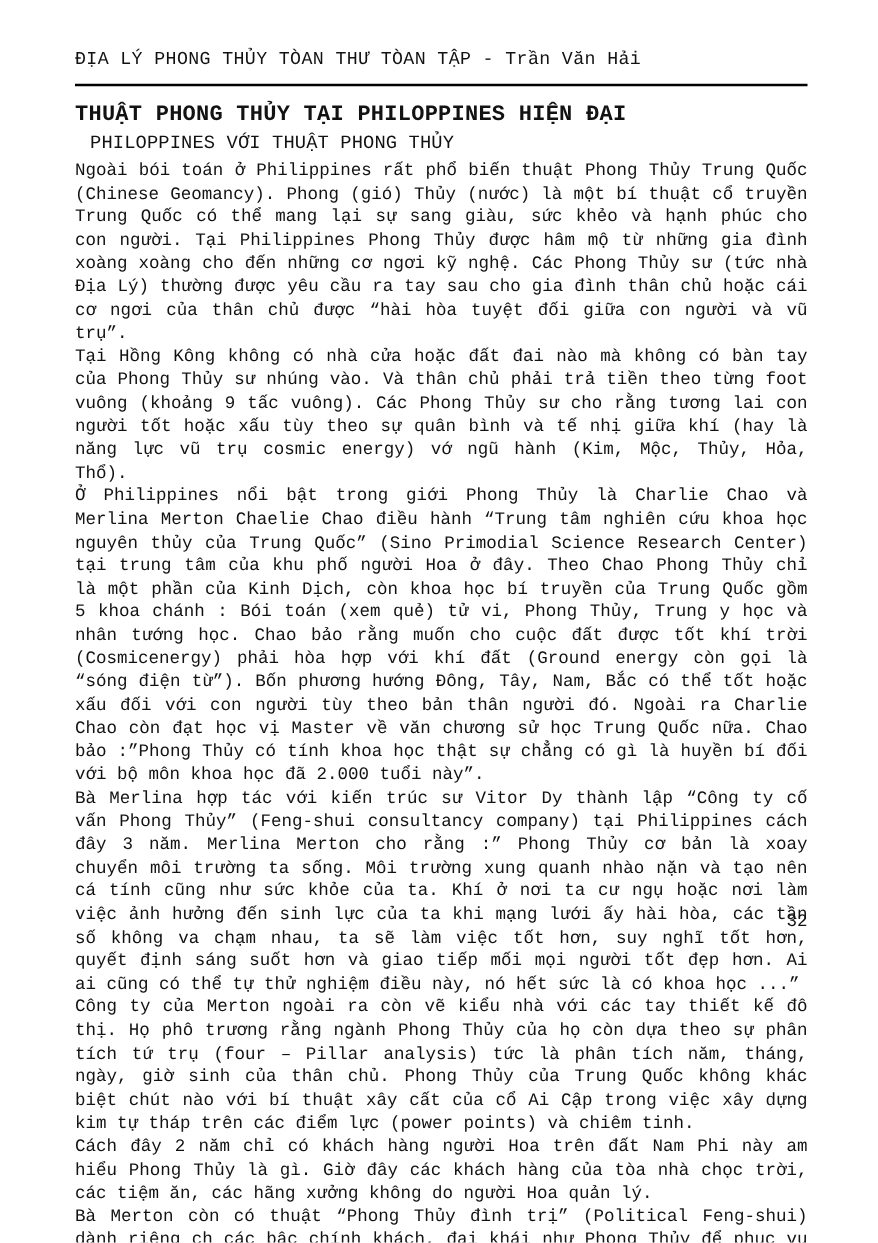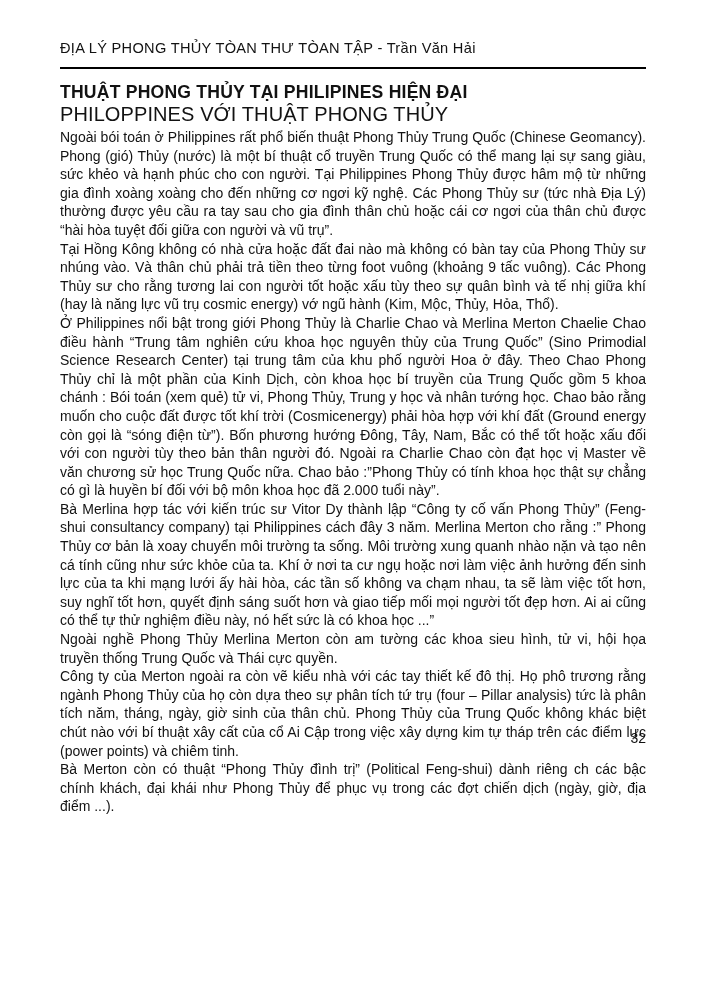--- a/index.html
+++ b/index.html
@@ -12,21 +12,21 @@
     height: 994px;
     overflow: hidden;
   }
   .page {
     position: relative;
     box-sizing: border-box;
     width: 702px;
     height: 788px;
     background: #ffffff;
     padding: 40px 56px 0 60px;
-    font-family: Liberation Sans, sans-serif;
+    font-family: Liberation Mono, monospace;
     color: #121212;
   }
   .running-header {
     font-size: 14.6px;
     line-height: 16px;
     letter-spacing: 0.3px;
     white-space: nowrap;
   }
   .rule {
     border: 0;
@@ -34,22 +34,22 @@
     margin: 11px 0 0 0;
   }
   .title {
     margin: 14px 0 0 0;
     font-size: 17.6px;
     line-height: 19px;
     font-weight: bold;
     letter-spacing: 0.2px;
   }
   .subtitle {
-    margin: 4px 0 0 0;
-    font-size: 20px;
+    margin: 4px 0 0 12px;
+    font-size: 15px;
     line-height: 17px;
     font-weight: normal;
     letter-spacing: 0.1px;
   }
   .body-text {
     margin-top: 5px;
     font-size: 14px;
     line-height: 18.6px;
     text-align: justify;
     text-justify: inter-word;
@@ -69,29 +69,29 @@
 </style>
 </head>
 <body>
 
 <div class="page">
 
   <div class="running-header">ĐỊA LÝ PHONG THỦY TÒAN THƯ  TÒAN TẬP -  Trần Văn Hải</div>
 
   <hr class="rule">
 
-  <h1 class="title">THUẬT PHONG THỦY TẠI PHILIPINES HIỆN ĐẠI</h1>
+  <h1 class="title">THUẬT PHONG THỦY TẠI PHILOPPINES HIỆN ĐẠI</h1>
 
   <h2 class="subtitle">PHILOPPINES VỚI THUẬT PHONG THỦY</h2>
 
   <div class="body-text">
       <p class="para">Ngoài bói toán ở Philippines  rất phổ biến thuật Phong Thủy Trung Quốc (Chinese Geomancy). Phong (gió) Thủy (nước) là một bí thuật cổ truyền Trung Quốc có thể mang lại sự sang giàu, sức khẻo và hạnh phúc cho con người. Tại Philippines Phong Thủy được hâm mộ từ những gia đình xoàng xoàng cho đến những cơ ngơi kỹ nghệ. Các Phong Thủy sư (tức nhà Địa Lý) thường được yêu cầu ra tay sau cho gia đình thân chủ hoặc cái cơ ngơi của thân chủ được “hài hòa tuyệt đối giữa con người và vũ trụ”.</p>
       <p class="para">Tại Hồng Kông không có nhà cửa hoặc đất đai nào mà không có bàn tay của Phong Thủy sư nhúng vào. Và thân chủ phải trả tiền theo từng foot vuông (khoảng 9 tấc vuông). Các Phong Thủy sư cho rằng tương lai con người tốt hoặc xấu tùy theo sự quân bình và tế nhị giữa khí (hay là năng lực vũ trụ cosmic energy) vớ ngũ hành (Kim, Mộc, Thủy, Hỏa, Thổ).</p>
       <p class="para">Ở Philippines nổi bật trong giới Phong Thủy là Charlie Chao và Merlina Merton Chaelie Chao điều hành “Trung tâm nghiên cứu khoa học nguyên thủy của Trung Quốc” (Sino Primodial Science Research Center) tại trung tâm của khu phố người Hoa ở đây. Theo Chao Phong Thủy chỉ là một phần của Kinh Dịch, còn khoa học bí truyền của Trung Quốc gồm 5 khoa chánh : Bói toán (xem quẻ) tử vi, Phong Thủy, Trung y học và nhân tướng học. Chao bảo rằng muốn cho cuộc đất được tốt khí trời (Cosmicenergy) phải hòa hợp với khí đất (Ground energy còn gọi là “sóng điện từ”). Bốn phương hướng Đông, Tây, Nam, Bắc có thể tốt hoặc xấu đối với con người tùy theo bản thân người đó. Ngoài ra Charlie Chao còn đạt học vị Master về văn chương sử học Trung Quốc nữa. Chao bảo :”Phong Thủy có tính khoa học thật sự chẳng có gì là huyền bí đối với bộ môn khoa học đã 2.000 tuổi này”.</p>
       <p class="para">Bà Merlina hợp tác với kiến trúc sư Vitor Dy thành lập “Công ty cố vấn Phong Thủy” (Feng-shui consultancy company) tại Philippines cách đây 3 năm. Merlina Merton cho rằng :” Phong Thủy cơ bản là xoay chuyển môi trường ta sống. Môi trường xung quanh nhào nặn và tạo nên cá tính cũng như sức khỏe của ta. Khí ở nơi ta cư ngụ hoặc nơi làm việc ảnh hưởng đến sinh lực của ta khi mạng lưới ấy hài hòa, các tần số không va chạm nhau, ta sẽ làm việc tốt hơn, suy nghĩ tốt hơn, quyết định sáng suốt hơn và giao tiếp mối mọi người tốt đẹp hơn. Ai ai cũng có thể tự thử nghiệm điều này, nó hết sức là có khoa học ...”</p>
-      <p class="para">Ngoài nghề Phong Thủy Merlina Merton còn am tường các khoa sieu hình, tử vi, hội họa truyền thống Trung Quốc và Thái cực quyền.</p>
       <p class="para">Công ty của Merton ngoài ra còn vẽ kiểu nhà với các tay thiết kế đô thị. Họ phô trương rằng ngành Phong Thủy của họ còn dựa theo sự phân tích tứ trụ (four – Pillar analysis) tức là phân tích năm, tháng, ngày, giờ sinh của thân chủ. Phong Thủy của Trung Quốc không khác biệt chút nào với bí thuật xây cất của cổ Ai Cập trong việc xây dựng kim tự tháp trên các điểm lực (power points) và chiêm tinh.</p>
+      <p class="para">Cách đây 2 năm chỉ có khách hàng người Hoa trên đất Nam Phi này am hiểu Phong Thủy là gì. Giờ đây các khách hàng của tòa nhà chọc trời, các tiệm ăn, các hãng xưởng không do người Hoa quản lý.</p>
       <p class="para">Bà Merton còn có thuật “Phong Thủy đình trị” (Political Feng-shui) dành riêng ch các bậc chính khách, đại khái như Phong Thủy để phục vụ trong các đợt chiến dịch (ngày, giờ, địa điểm ...).</p>
     </div>
 
   <div class="page-number">32</div>
 
 </div>
 
 </body></html>

